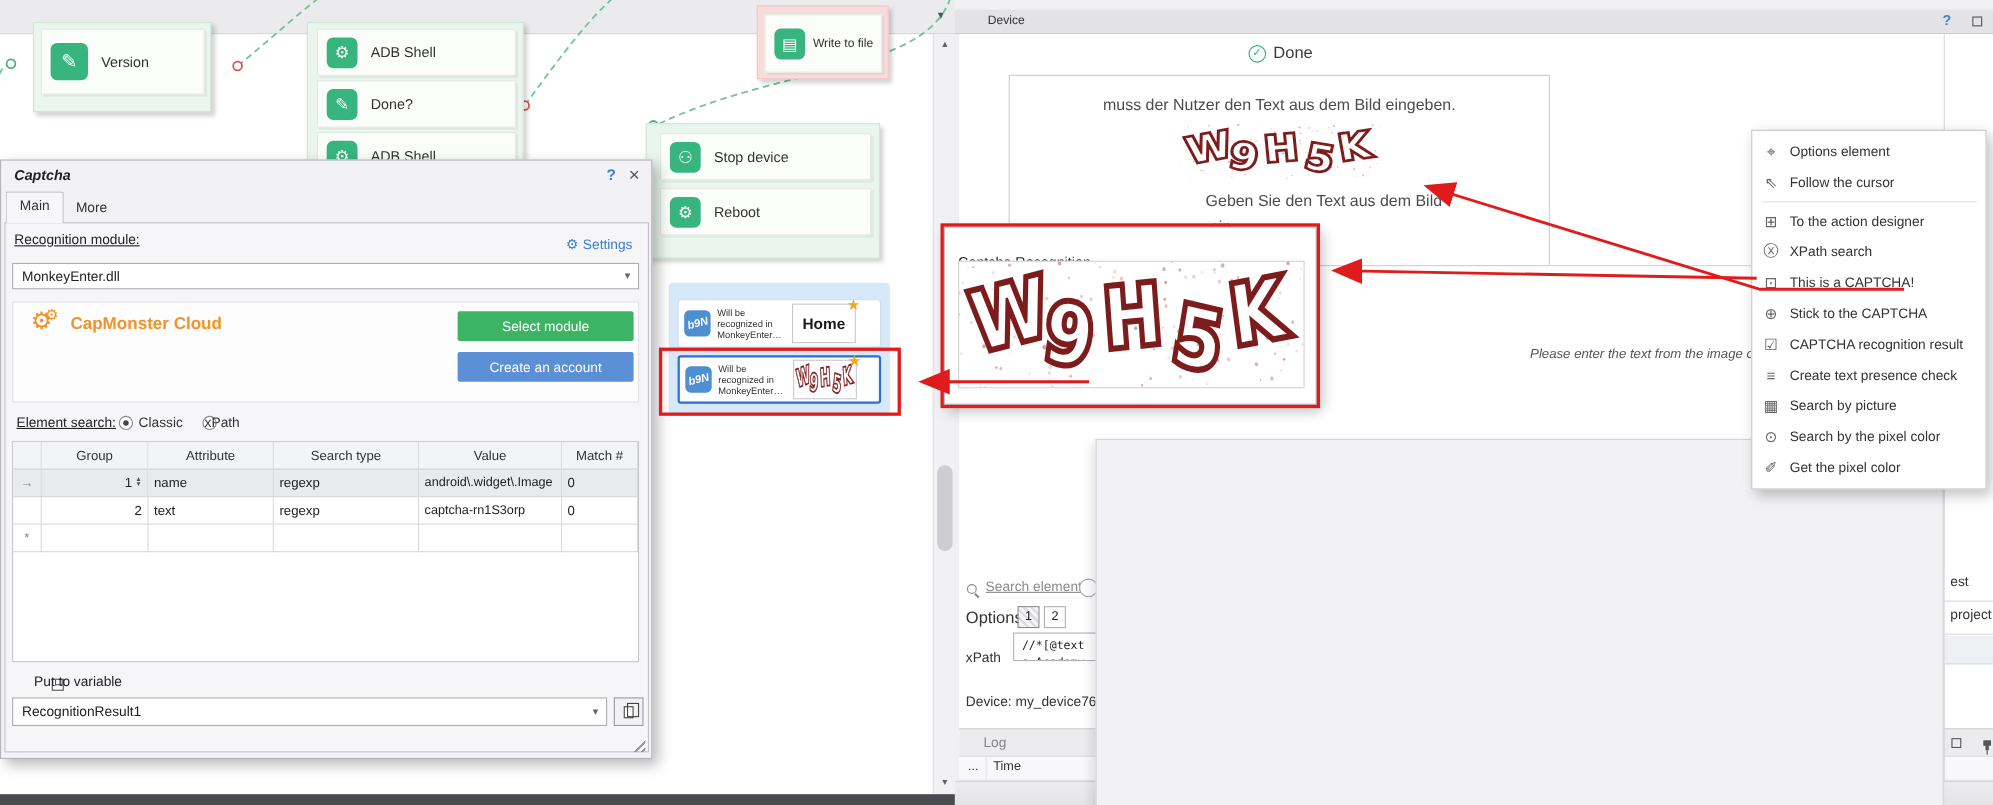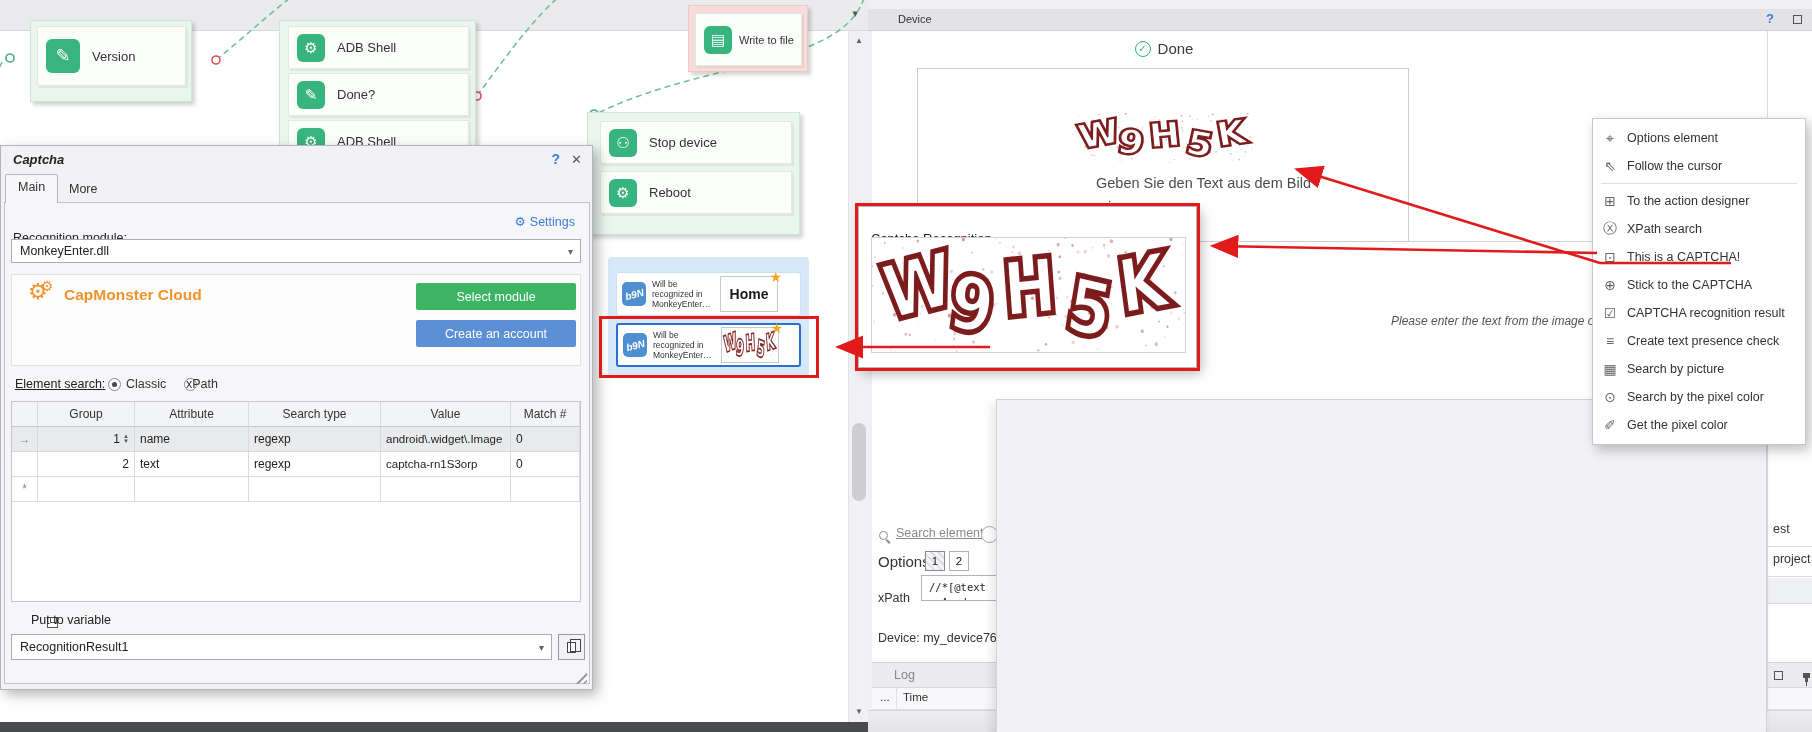--- a/index.html
+++ b/index.html
@@ -388,21 +388,21 @@
 </div>
 
 <div class="abs dialog">
   <div class="dialog-title">Captcha</div>
   <div class="dlg-help">?</div>
   <div class="dlg-close">✕</div>
   <div class="tab selected" style="left:4px">Main</div>
   <div class="tab" style="left:56px">More</div>
 
   <div class="dlg-content">
-    <span class="abs u-label" style="left:8px;top:28px">Recognition module:</span>
+    <span class="abs u-label" style="left:8px;top:8px">Recognition module:</span>
     <span class="settings-link">
       <span>⚙</span>
       <span>Settings</span>
     </span>
     <div class="combo" style="left:6px;top:36px;width:570px;height:24px">
       <span>MonkeyEnter.dll</span>
       <span class="caret">▾</span>
     </div>
 
     <div class="cap-card">
@@ -478,20 +478,21 @@
     <span class="abs" style="left:898px;top:2px;color:var(--link-blue);font-weight:bold;font-size:13px">?</span>
     <span class="abs sq-icon" style="left:925px;top:6px"></span>
   </div>
   <div class="dp-content">
     <div class="done-row">
       <span class="done-circle">✓</span>
       <span class="done-text">Done</span>
     </div>
 
     <div class="device-card">
+      <div class="de-line">muss der Nutzer den Text aus dem Bild eingeben.</div>
       <div class="abs captcha-box" style="left:154px;top:44px;width:184px;height:50px">
           <svg viewBox="0 0 300 92" preserveAspectRatio="none" style="width: 100%; height: 100%; display: block;">
             <circle cx="179.1" cy="27.5" r="1.10" fill="rgba(186,77,77,0.56)"></circle>
             <circle cx="201.7" cy="48.7" r="1.53" fill="rgba(186,77,77,0.53)"></circle>
             <circle cx="22.4" cy="91.8" r="0.67" fill="rgba(186,77,77,0.21)"></circle>
             <circle cx="297.8" cy="5.4" r="0.90" fill="rgba(186,77,77,0.13)"></circle>
             <circle cx="21.6" cy="62.0" r="1.60" fill="rgba(186,77,77,0.48)"></circle>
             <circle cx="222.4" cy="5.9" r="1.20" fill="rgba(186,77,77,0.34)"></circle>
             <circle cx="61.2" cy="82.1" r="0.49" fill="rgba(186,77,77,0.48)"></circle>
             <circle cx="43.9" cy="2.5" r="1.33" fill="rgba(186,77,77,0.45)"></circle>

